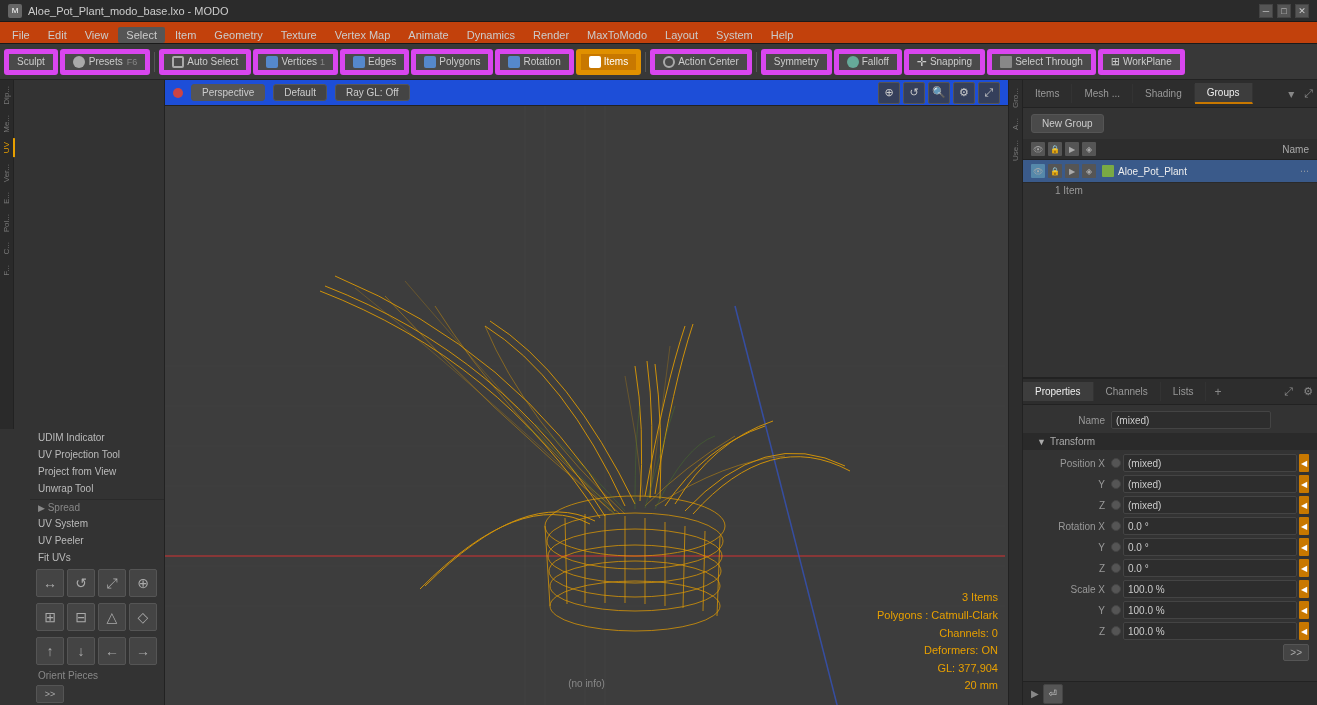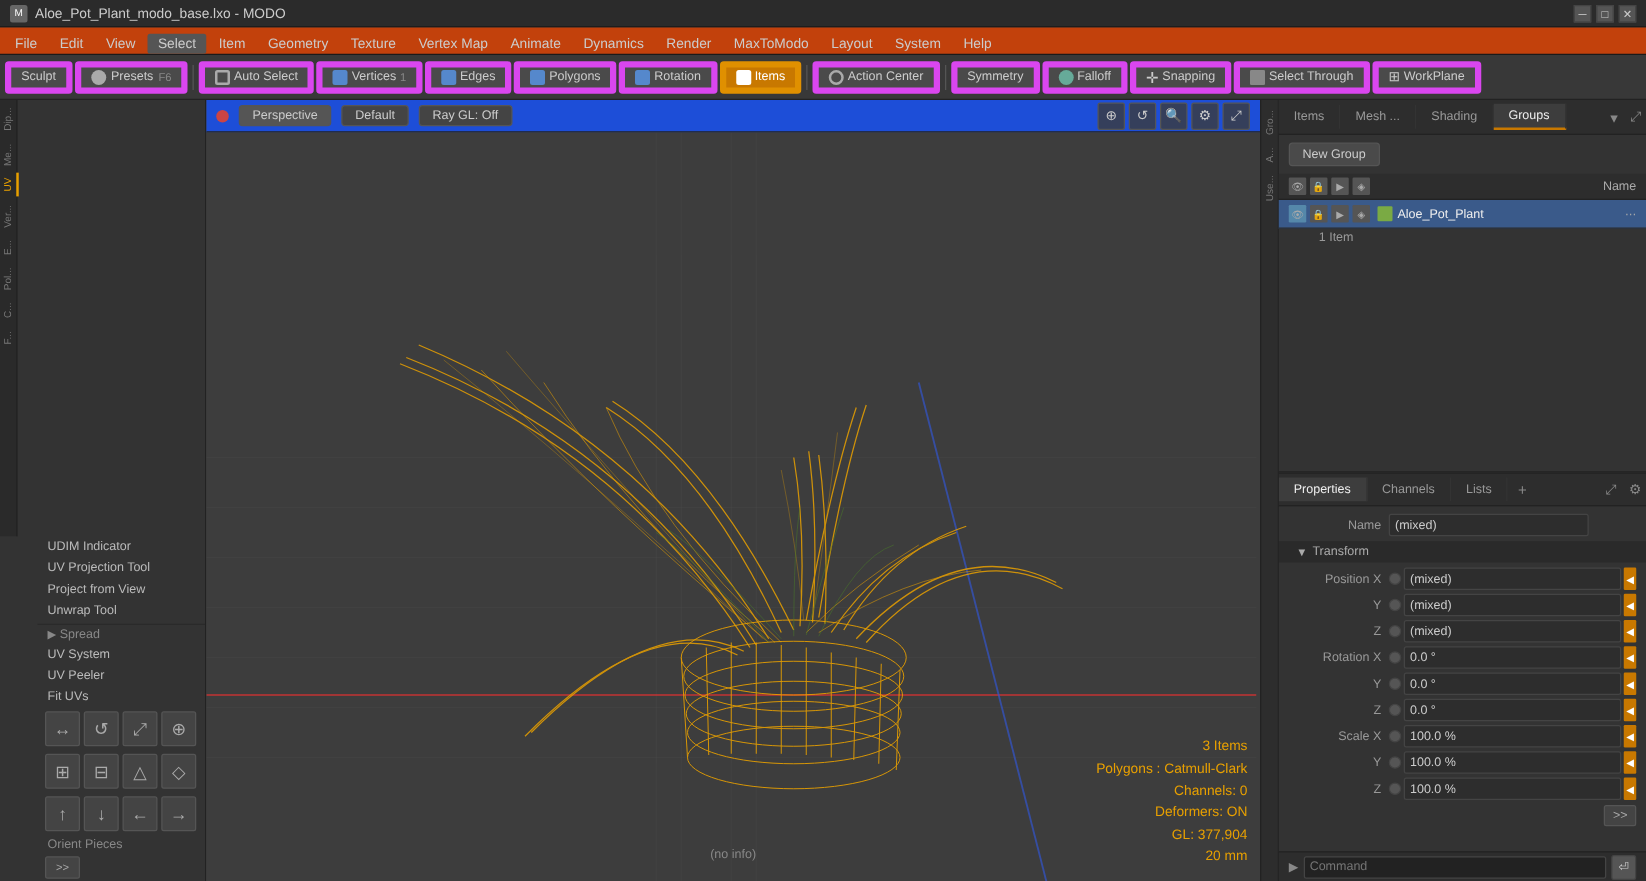--- a/index.html
+++ b/index.html
@@ -536,18 +536,17 @@
           </div>
         </div>
 
         <div style="display:flex;justify-content:flex-end;margin-top:4px;">
           <div style="padding:2px 6px;background:#444;border:1px solid #555;border-radius:2px;font-size:10px;color:#aaa;cursor:pointer;">&gt;&gt;</div>
         </div>
       </div>
 
       <div id="command-bar">
         <span id="command-label">▶</span>
-        <input id="command-input" type="text" placeholder="Command" style="">
         <div id="command-btn">⏎</div>
       </div>
     </div>
   </div>
 </div>
 
 </body></html>

